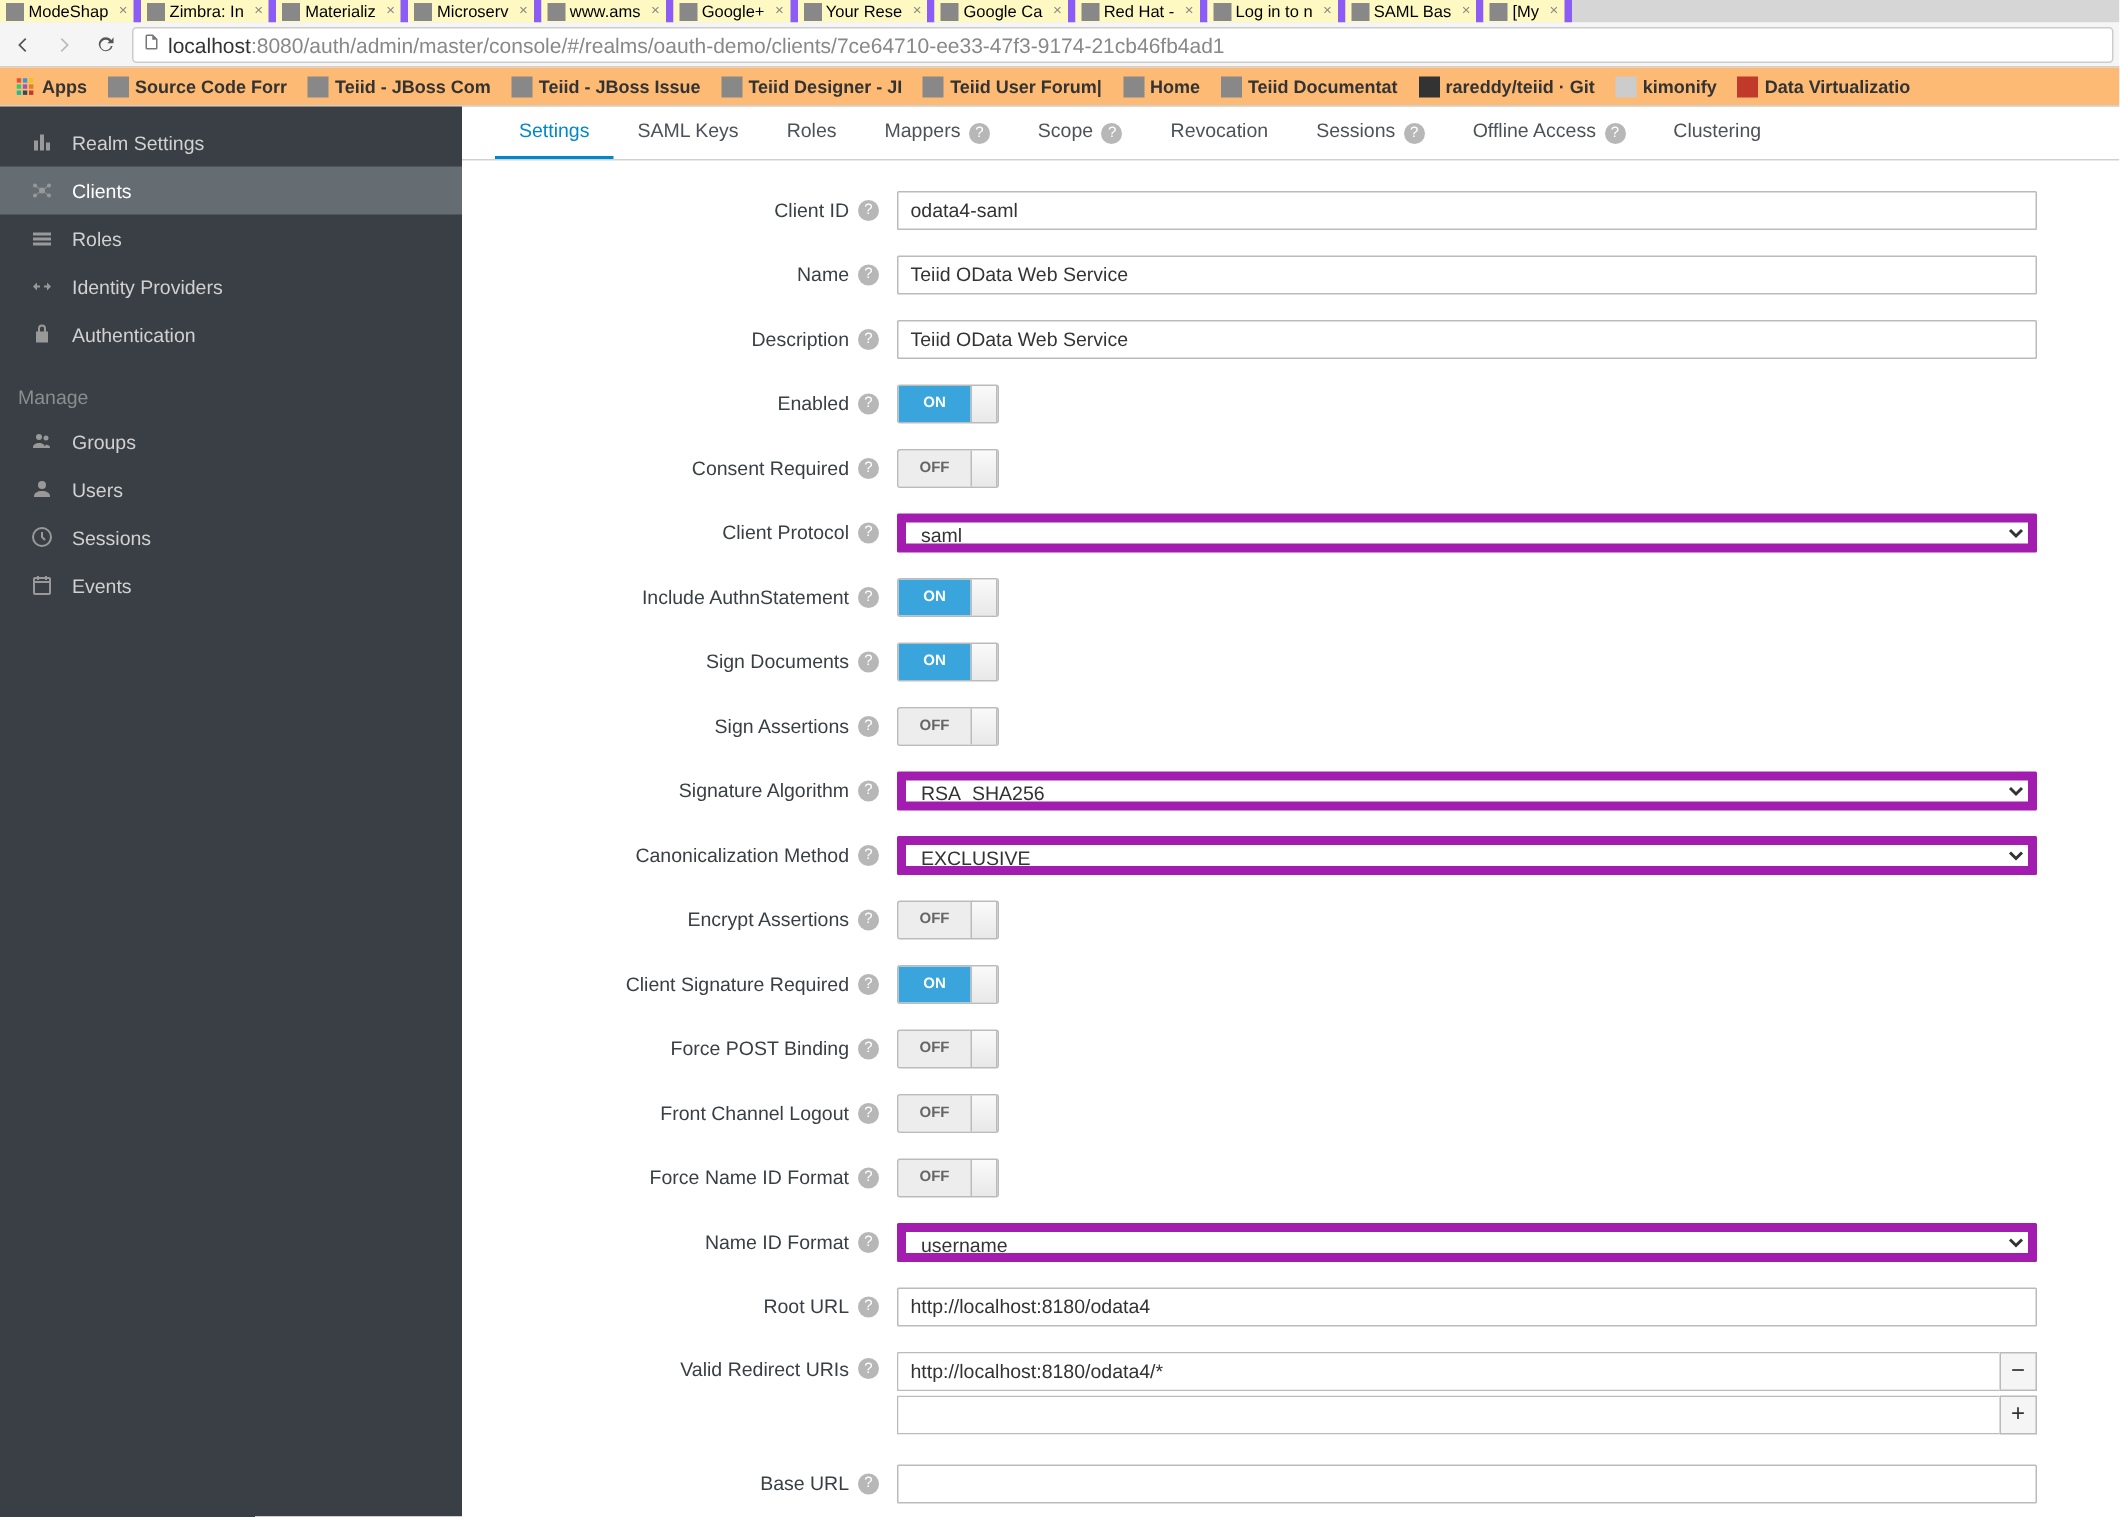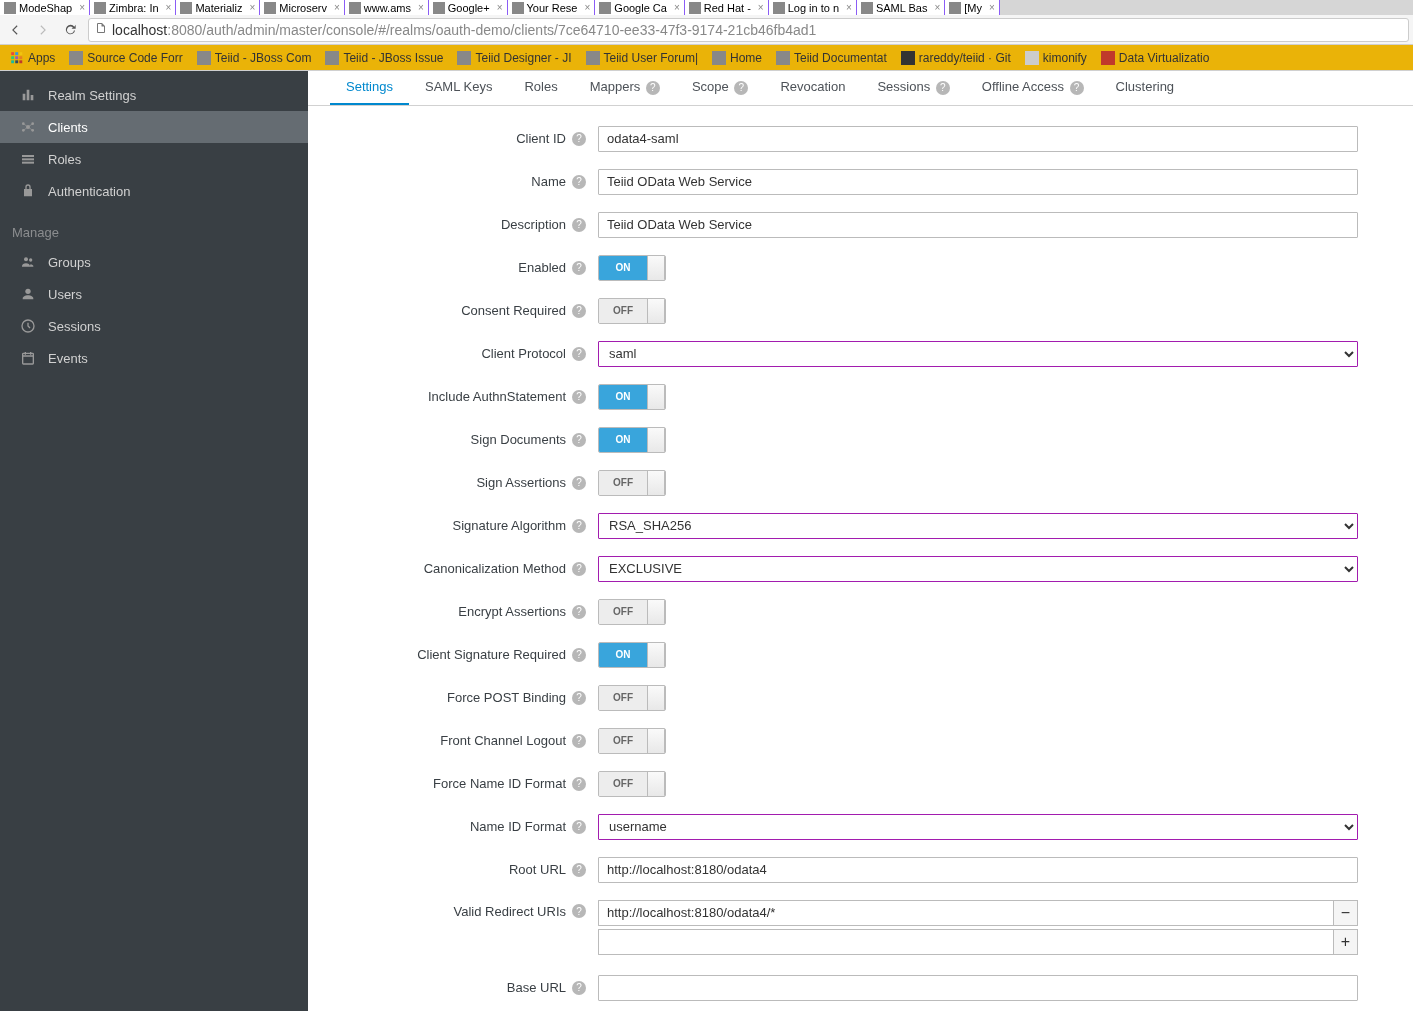--- a/index.html
+++ b/index.html
@@ -1,32 +1,32 @@
 <!DOCTYPE html>
 <html><head>
 <meta charset="utf-8">
 <style>
 * { box-sizing: border-box; margin: 0; padding: 0; }
 body { font-family: "Helvetica Neue", Helvetica, Arial, sans-serif; font-size: 13px; background: #fff; overflow: hidden; }
 
 
 .browser-tabs { display: flex; background: #d6d6d6; height: 15px; overflow: hidden; }
-.browser-tab { display: flex; align-items: center; padding: 0 4px; border-right: 1px solid #8b5cf6; background: #ffffff; font-size: 11px; white-space: nowrap; max-width: 120px; overflow: hidden; gap: 3px; }
+.browser-tab { display: flex; align-items: center; padding: 0 4px; border-right: 5px solid #8b5cf6; background: #fef9c3; font-size: 11px; white-space: nowrap; max-width: 120px; overflow: hidden; gap: 3px; }
 .browser-tab .tab-close { margin-left: 4px; color: #888; font-size: 10px; }
 .tab-icon { width: 12px; height: 12px; display: inline-block; background: #888; flex-shrink: 0; }
 
 .toolbar { display: flex; align-items: center; height: 30px; background: #f5f5f5; border-bottom: 1px solid #d0d0d0; padding: 0 4px; gap: 6px; }
 .nav-btn { width: 22px; height: 22px; display: flex; align-items: center; justify-content: center; color: #555; border-radius: 3px; }
 .nav-btn.disabled { color: #bbb; }
 .url-bar { flex: 1; display: flex; align-items: center; border: 1px solid #ccc; background: #fff; border-radius: 3px; height: 24px; padding: 0 6px; font-size: 14px; }
 .url-bar .doc-icon { margin-right: 5px; color: #777; }
 .url-bar .host { color: #333; }
 .url-bar .path { color: #888; }
 
-.bookmarks { display: flex; align-items: center; height: 26px; background: #eab308; border-bottom: 1px solid #d0d0d0; padding: 0 4px; gap: 2px; overflow: hidden; }
+.bookmarks { display: flex; align-items: center; height: 26px; background: #fdba74; border-bottom: 1px solid #d0d0d0; padding: 0 4px; gap: 2px; overflow: hidden; font-weight: bold; }
 .bookmark { display: flex; align-items: center; gap: 4px; padding: 2px 6px; font-size: 12px; color: #333; white-space: nowrap; }
 .bookmark .bm-icon { width: 14px; height: 14px; display: inline-block; flex-shrink: 0; }
 
 
 .app { display: flex; height: calc(100vh - 71px); }
 .sidebar { width: 308px; background: #393f44; color: #d1d1d1; padding-top: 8px; flex-shrink: 0; }
 .sidebar-item { display: flex; align-items: center; gap: 12px; padding: 8px 20px; font-size: 13px; cursor: pointer; }
 .sidebar-item.active { background: #656c72; color: #fff; }
 .sidebar-icon { width: 16px; height: 16px; display: inline-flex; align-items: center; justify-content: center; color: #999; }
 .sidebar-heading { padding: 18px 12px 6px 12px; font-size: 13px; color: #8b8d8f; }
@@ -36,21 +36,21 @@
 .tab { padding: 8px 16px; font-size: 13px; color: #4d5258; cursor: pointer; border-bottom: 2px solid transparent; white-space: nowrap; }
 .tab.active { color: #0088ce; border-bottom-color: #0088ce; }
 .tab .help-icon { margin-left: 2px; }
 
 .form-area { padding: 20px 30px; overflow-y: auto; }
 .form-row { display: flex; align-items: center; margin-bottom: 17px; }
 .form-label { width: 260px; text-align: right; padding-right: 12px; font-size: 13px; color: #393f44; display: flex; justify-content: flex-end; align-items: center; gap: 6px; }
 .help-icon { display: inline-flex; width: 14px; height: 14px; border-radius: 50%; background: #b7b7b7; color: #fff; font-size: 10px; align-items: center; justify-content: center; flex-shrink: 0; }
 .form-control-wrap { flex: 1; max-width: 760px; }
 .form-input { width: 100%; height: 26px; border: 1px solid #bbb; padding: 0 8px; font-size: 13px; color: #333; border-radius: 1px; }
-.form-select { width: 100%; height: 26px; border: 1px solid #a21caf; padding: 0 6px; font-size: 13px; color: #333; background: #fff; border-radius: 1px; }
+.form-select { width: 100%; height: 26px; border: 6px solid #a21caf; padding: 0 6px; font-size: 13px; color: #333; background: #fff; border-radius: 1px; }
 
 
 .toggle { display: inline-flex; width: 68px; height: 26px; border: 1px solid #bbb; border-radius: 2px; overflow: hidden; background: #eee; position: relative; }
 .toggle .lbl { flex: 1; display: flex; align-items: center; justify-content: center; font-size: 10px; font-weight: bold; }
 .toggle .handle { width: 18px; background: linear-gradient(#fafafa,#e8e8e8); border-left: 1px solid #bbb; border-right: 1px solid #bbb; }
 .toggle.on .lbl-on { background: #39a5dc; color: #fff; }
 .toggle.off .lbl-off { background: #ededed; color: #666; }
 .toggle.on { flex-direction: row; }
 .toggle.off { flex-direction: row-reverse; }
 
@@ -239,20 +239,28 @@
             <rect x="3" y="6" width="18" height="3"></rect>
             <rect x="3" y="11" width="18" height="3"></rect>
             <rect x="3" y="16" width="18" height="3"></rect>
           </svg>
         </span>
         <span>Roles</span>
       </div>
       <div class="sidebar-item">
         <span class="sidebar-icon">
           <svg width="16" height="16" viewBox="0 0 24 24" fill="currentColor">
+            <path d="M7 8l-4 4 4 4v-3h3v-2H7V8zm10 0v3h-3v2h3v3l4-4-4-4z"></path>
+          </svg>
+        </span>
+        <span>Identity Providers</span>
+      </div>
+      <div class="sidebar-item">
+        <span class="sidebar-icon">
+          <svg width="16" height="16" viewBox="0 0 24 24" fill="currentColor">
             <path d="M12 2a4 4 0 0 0-4 4v3H6v11h12V9h-2V6a4 4 0 0 0-4-4zm0 2a2 2 0 0 1 2 2v3h-4V6a2 2 0 0 1 2-2z"></path>
           </svg>
         </span>
         <span>Authentication</span>
       </div>
       <div class="sidebar-heading">Manage</div>
       <div class="sidebar-item">
         <span class="sidebar-icon">
           <svg width="16" height="16" viewBox="0 0 24 24" fill="currentColor">
             <circle cx="9" cy="8" r="3"></circle>

